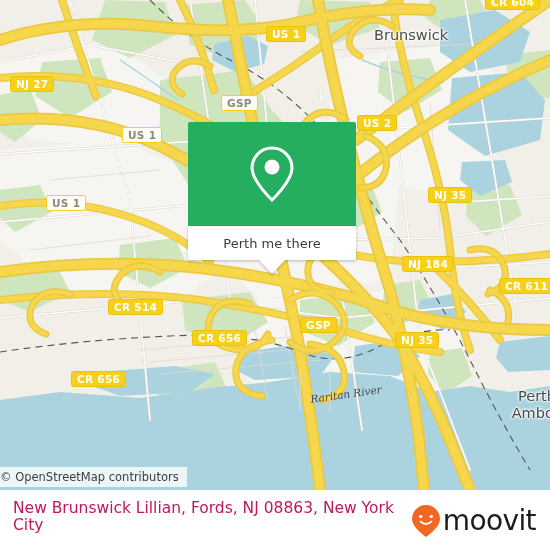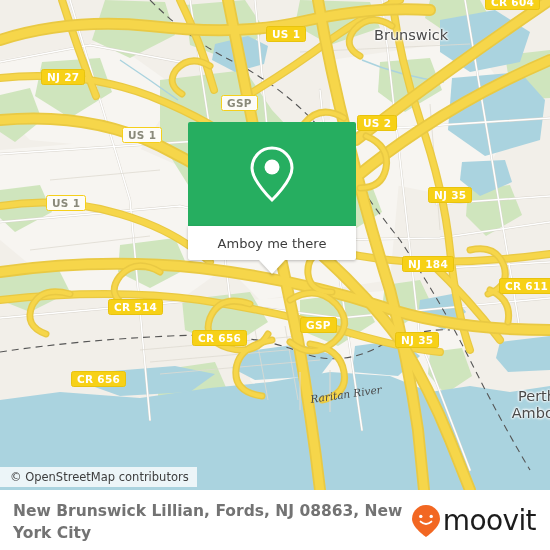--- a/index.html
+++ b/index.html
@@ -85,42 +85,41 @@
     border-left: 13px solid transparent;
     border-right: 13px solid transparent;
     border-top: 14px solid #ffffff;
     filter: drop-shadow(0 2px 1px rgba(0,0,0,.18));
   }
 
   
   .attrib {
     position: absolute; left: 0; top: 467px;
     background: rgba(255,255,255,.78);
-    padding: 3px 8px 3px 10px;
+    padding: 3px 8px 3px 0;
     font-family: "DejaVu Sans", sans-serif;
     font-size: 11.5px;
     color: #3d3d3d;
     white-space: nowrap;
   }
 
   
   .footer {
     position: absolute; left: 0; top: 490px;
     width: 550px; height: 60px;
     background: #ffffff;
     display: flex; align-items: center;
   }
   .footer-title {
     position: absolute; left: 13px; top: 10px;
     width: 400px;
     font-family: "DejaVu Sans", sans-serif;
     font-size: 15.5px;
-    line-height: 22px;
-    color: #737373;
-    font-weight: bold;
+    line-height: 17px;
+    color: #be185d;
   }
   .brand {
     position: absolute; right: 14px; top: 14px;
     display: flex; align-items: center; gap: 2px;
   }
   .brand-word {
     font-family: "DejaVu Sans", sans-serif;
     font-size: 28px;
     font-weight: 500;
     color: #1c1c1c;
@@ -329,21 +328,21 @@
       </g>
 
       <g stroke="#e0dbd2" stroke-width="1" fill="none">
         <path d="M300 372 L300 410"></path>
         <path d="M330 370 L330 412"></path>
       </g>
     </svg>
 
     <div>
       <div class="shield solid" style="left:266px; top:26px;">US 1</div>
-      <div class="shield solid" style="left:10px;  top:69px;margin-left:31px;">NJ 27</div>
+      <div class="shield solid" style="left:10px;  top:76px;">NJ 27</div>
       <div class="shield hollow" style="left:221px; top:95px;">GSP</div>
       <div class="shield hollow" style="left:122px; top:127px;">US 1</div>
       <div class="shield solid" style="left:357px; top:115px;">US 2</div>
       <div class="shield solid" style="left:428px; top:187px;">NJ 35</div>
       <div class="shield hollow" style="left:46px;  top:195px;">US 1</div>
       <div class="shield solid" style="left:402px; top:256px;">NJ 184</div>
       <div class="shield solid" style="left:499px; top:278px;">CR 611</div>
       <div class="shield solid" style="left:63px;  top:299px;margin-left:45px;">CR 514</div>
       <div class="shield solid" style="left:192px; top:330px;">CR 656</div>
       <div class="shield solid" style="left:300px; top:317px;">GSP</div>
@@ -357,21 +356,21 @@
     <div class="water-label" style="left:310px; top:388px;">Raritan River</div>
 
     <div class="popup">
       <div class="popup-head">
         <svg width="52" height="62" viewBox="0 0 52 62">
           <path d="M26 5 C15 5 6 14 6 25 C6 38 26 57 26 57 C26 57 46 38 46 25 C46 14 37 5 26 5 Z" fill="none" stroke="#ffffff" stroke-width="3"></path>
           <circle cx="26" cy="24" r="7.5" fill="#ffffff"></circle>
         </svg>
       </div>
       <div class="popup-foot">
-        <span>Amboy me there</span>
+        <span>Perth me there</span>
       </div>
       <div class="popup-tail"></div>
     </div>
 
     <div class="attrib">© OpenStreetMap contributors</div>
   </div>
 
   <div class="footer">
     <div class="footer-title">New Brunswick Lillian, Fords, NJ 08863, New York City</div>
     <div class="brand">

